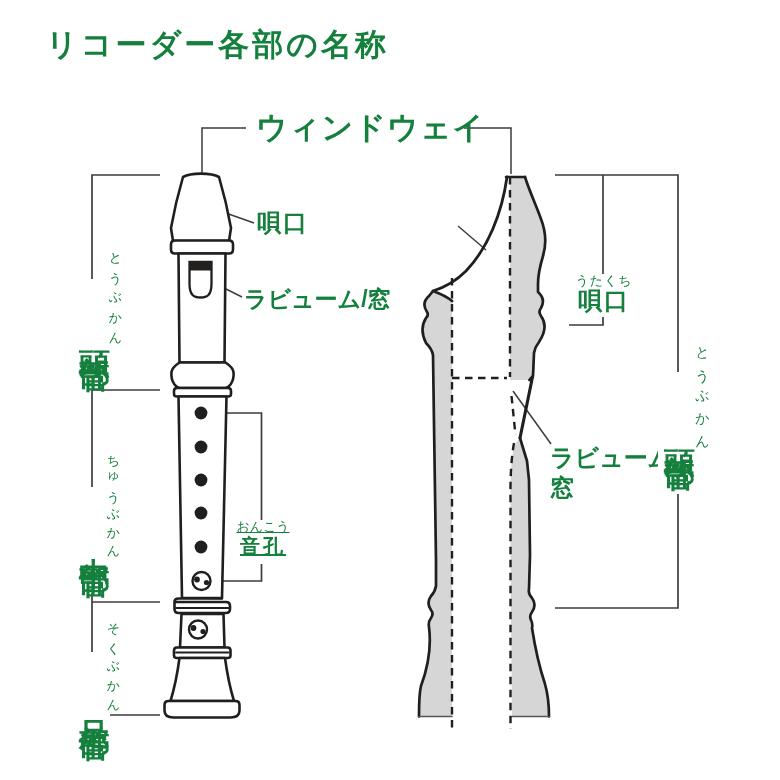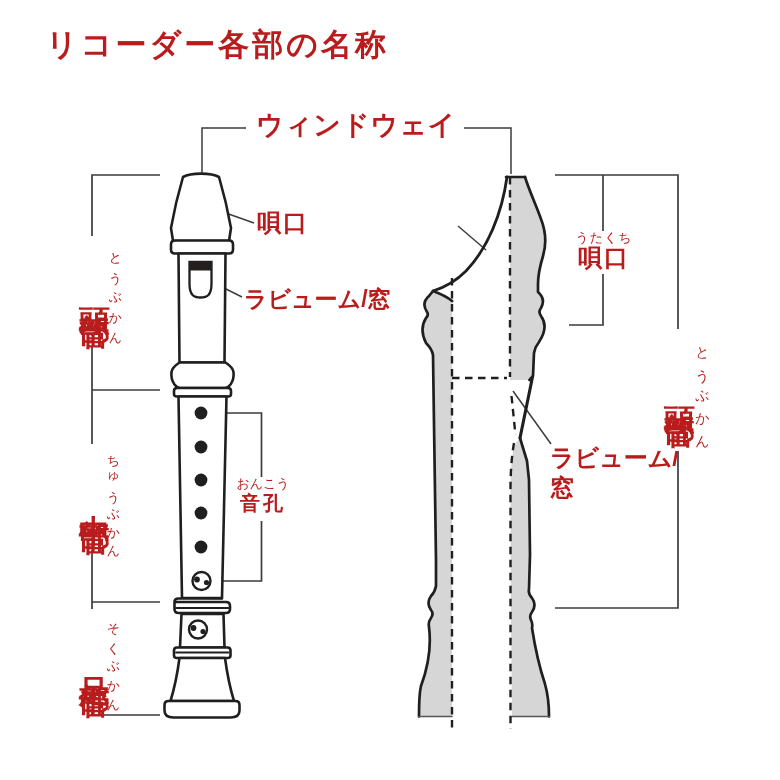--- a/index.html
+++ b/index.html
@@ -1,33 +1,33 @@
 <!DOCTYPE html>
 <html><head>
 <meta charset="utf-8">
 <style>
   html,body{margin:0;padding:0;background:#fff;}
   .stage{
     position:relative;width:780px;height:780px;background:#ffffff;overflow:hidden;
-    font-family:"Liberation Sans","DejaVu Sans",sans-serif;color:#b91c1c;
+    font-family:"Liberation Sans","DejaVu Sans",sans-serif;color:#15803d;
   }
   .stage svg{position:absolute;left:0;top:0;}
   .hlabel{position:absolute;white-space:nowrap;line-height:1;}
   .vlabel{position:absolute;writing-mode:vertical-rl;text-orientation:upright;line-height:1;}
-  .wbg{background:#ffffff;}
+  .wbg{background:#ffffff;margin-top:43px;}
   .title{left:46px;top:29px;font-size:31px;font-weight:700;letter-spacing:3px;}
-  .windway{left:256px;top:112px;font-size:27px;font-weight:600;letter-spacing:1px;}
+  .windway{left:256px;top:112px;font-size:31px;font-weight:600;letter-spacing:1px;}
   .utaguchi-l{left:257px;top:211px;font-size:24px;font-weight:600;letter-spacing:2px;}
   .labium-l{left:244px;top:288px;font-size:23px;font-weight:600;letter-spacing:0px;}
   .block-lb{left:374px;top:211px;font-size:24px;font-weight:600;letter-spacing:1px;}
   .labium-r{left:550px;top:443px;font-size:24px;font-weight:600;width:150px;line-height:1.25;position:absolute;}
   .utaguchi-r{left:573px;top:231px;width:62px;height:43px;position:absolute;text-align:center;}
   .utaguchi-r .furi{font-size:13px;letter-spacing:1px;display:block;line-height:1;}
   .utaguchi-r .main{font-size:24px;font-weight:600;letter-spacing:2px;display:block;line-height:1;margin-top:2px;}
-  .onkou{left:233px;top:477px;width:60px;height:44px;position:absolute;text-align:center;}
+  .onkou{left:233px;top:477px;width:60px;height:44px;position:absolute;text-align:center;text-decoration:underline;}
   .onkou .furi{font-size:13px;display:block;line-height:1;}
   .onkou .main{font-size:20px;font-weight:600;letter-spacing:3px;display:block;line-height:1;margin-top:3px;}
   .vmain{font-size:31px;font-weight:600;letter-spacing:5px;width:34px;text-align:center;}
   .vfuri{font-size:13px;}
   .head-l{left:76px;top:236px;height:110px;}
   .head-l-f{left:109px;top:243px;letter-spacing:5px;}
   .mid-l{left:76px;top:444px;height:106px;}
   .mid-l-f{left:107px;top:446px;letter-spacing:3px;}
   .foot-l{left:76px;top:609px;height:102px;}
   .foot-l-f{left:107px;top:614px;letter-spacing:4px;}

